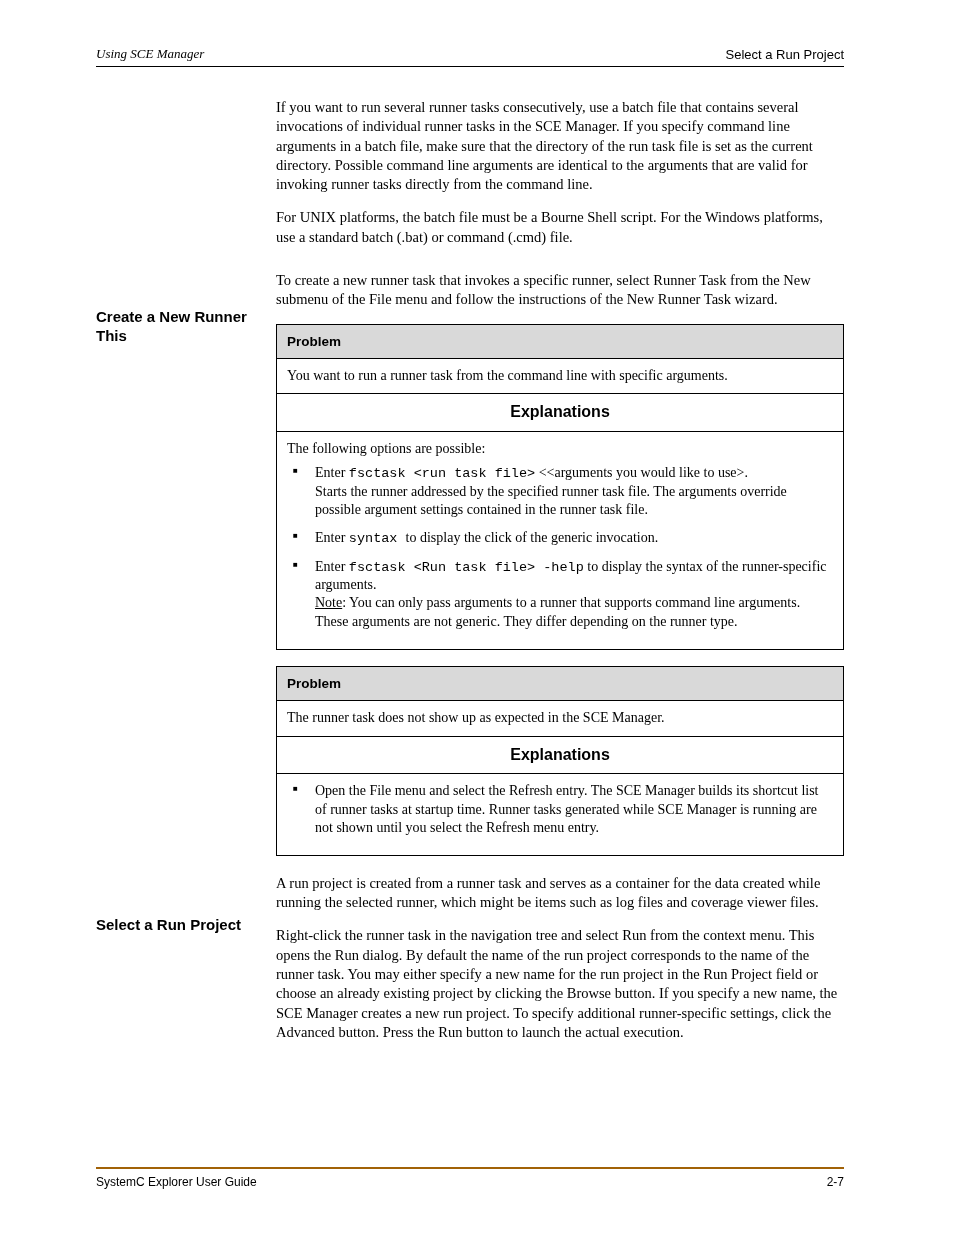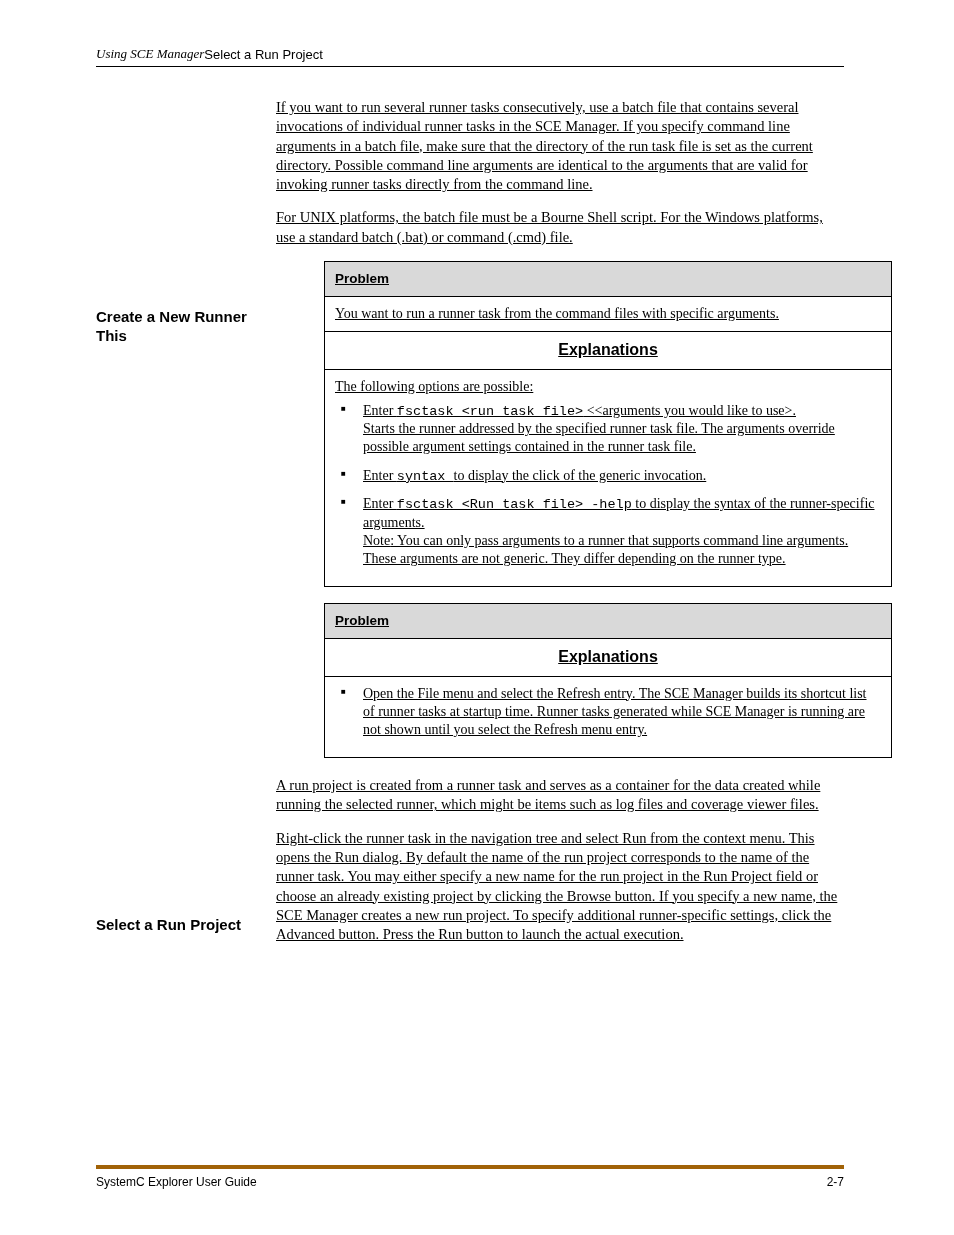--- a/index.html
+++ b/index.html
@@ -14,20 +14,21 @@
     height: 1235px;
     position: relative;
     box-sizing: border-box;
   }
   .header {
     position: absolute;
     top: 46px;
     left: 96px;
     right: 110px;
     display: flex;
+    justify-content: space-between;
     align-items: flex-end;
     font-family: Arial, Helvetica, sans-serif;
     font-size: 13px;
   }
   .header-left {
     font-style: italic;
     font-family: "Times New Roman", Times, serif;
   }
   .header-right {
     font-family: Arial, Helvetica, sans-serif;
@@ -39,21 +40,20 @@
     right: 110px;
     border-top: 1px solid #000;
   }
   .body {
     position: absolute;
     top: 100px;
     left: 276px;
     right: 110px;
     font-size: 14.5px;
     line-height: 1.33;
-    text-decoration: underline;
   }
   .para {
     margin: 0 0 14px 0;
   }
   .para.first {
     margin-top: -2px;
   }
   .side-heading {
     position: absolute;
     left: 96px;
@@ -67,21 +67,20 @@
   .side-heading.two { top: 916px; }
   .table-wrap {
     margin-top: 6px;
     margin-bottom: 16px;
   }
   table.box {
     border-collapse: collapse;
     width: 100%;
     font-size: 14px;
     line-height: 1.3;
-    margin-left: 48px;
   }
   table.box td, table.box th {
     border: 1px solid #000;
     padding: 8px 10px;
     vertical-align: top;
   }
   table.box th {
     background: #d9d9d9;
     font-family: Arial, Helvetica, sans-serif;
     font-weight: bold;
@@ -116,21 +115,21 @@
     font-size: 13.5px;
   }
   .underline {
     text-decoration: underline;
   }
   .footer {
     position: absolute;
     left: 96px;
     right: 110px;
     bottom: 46px;
-    border-top: 4px solid #a16207;
+    border-top: 2px solid #a16207;
     padding-top: 6px;
     display: flex;
     justify-content: space-between;
     font-family: Arial, Helvetica, sans-serif;
     font-size: 12px;
   }
 </style>
 </head>
 <body>
 
@@ -142,29 +141,30 @@
   </div>
   <div class="header-rule"></div>
 
   <div class="side-heading one">Create a New Runner This</div>
   <div class="side-heading two">Select a Run Project</div>
 
   <div class="body">
 
     <p class="para first">If you want to run several runner tasks consecutively, use a batch file that contains several invocations of individual runner tasks in the SCE Manager. If you specify command line arguments in a batch file, make sure that the directory of the run task file is set as the current directory. Possible command line arguments are identical to the arguments that are valid for invoking runner tasks directly from the command line.</p>
     <p class="para">For UNIX platforms, the batch file must be a Bourne Shell script. For the Windows platforms, use a standard batch (.bat) or command (.cmd) file.</p>
+    <p class="para" style="margin-top:24px">To create a new runner task that invokes a specific runner, select Runner Task from the New submenu of the File menu and follow the instructions of the New Runner Task wizard.</p>
 
     <div class="table-wrap">
       <table class="box">
         <tbody>
             <tr>
               <th>Problem</th>
             </tr>
         <tr>
-              <td>You want to run a runner task from the command files with specific arguments.</td>
+              <td>You want to run a runner task from the command line with specific arguments.</td>
             </tr>
         <tr>
               <td class="expl-hdr">Explanations</td>
             </tr>
         <tr>
               <td>
           <span>The following options are possible:</span>
           <ul class="bullets">
             <li>
               <span>Enter </span><span class="mono">fsctask &lt;run task file&gt;</span><span> &lt;&lt;arguments you would like to use&gt;.</span><br>
@@ -184,20 +184,23 @@
         </table>
     </div>
 
     <div class="table-wrap">
       <table class="box">
         <tbody>
             <tr>
               <th>Problem</th>
             </tr>
         <tr>
+              <td>The runner task does not show up as expected in the SCE Manager.</td>
+            </tr>
+        <tr>
               <td class="expl-hdr">Explanations</td>
             </tr>
         <tr>
               <td>
           <ul class="bullets" style="margin-top:0">
             <li>Open the File menu and select the Refresh entry. The SCE Manager builds its shortcut list of runner tasks at startup time. Runner tasks generated while SCE Manager is running are not shown until you select the Refresh menu entry.</li>
           </ul>
         </td>
             </tr>
       </tbody>

